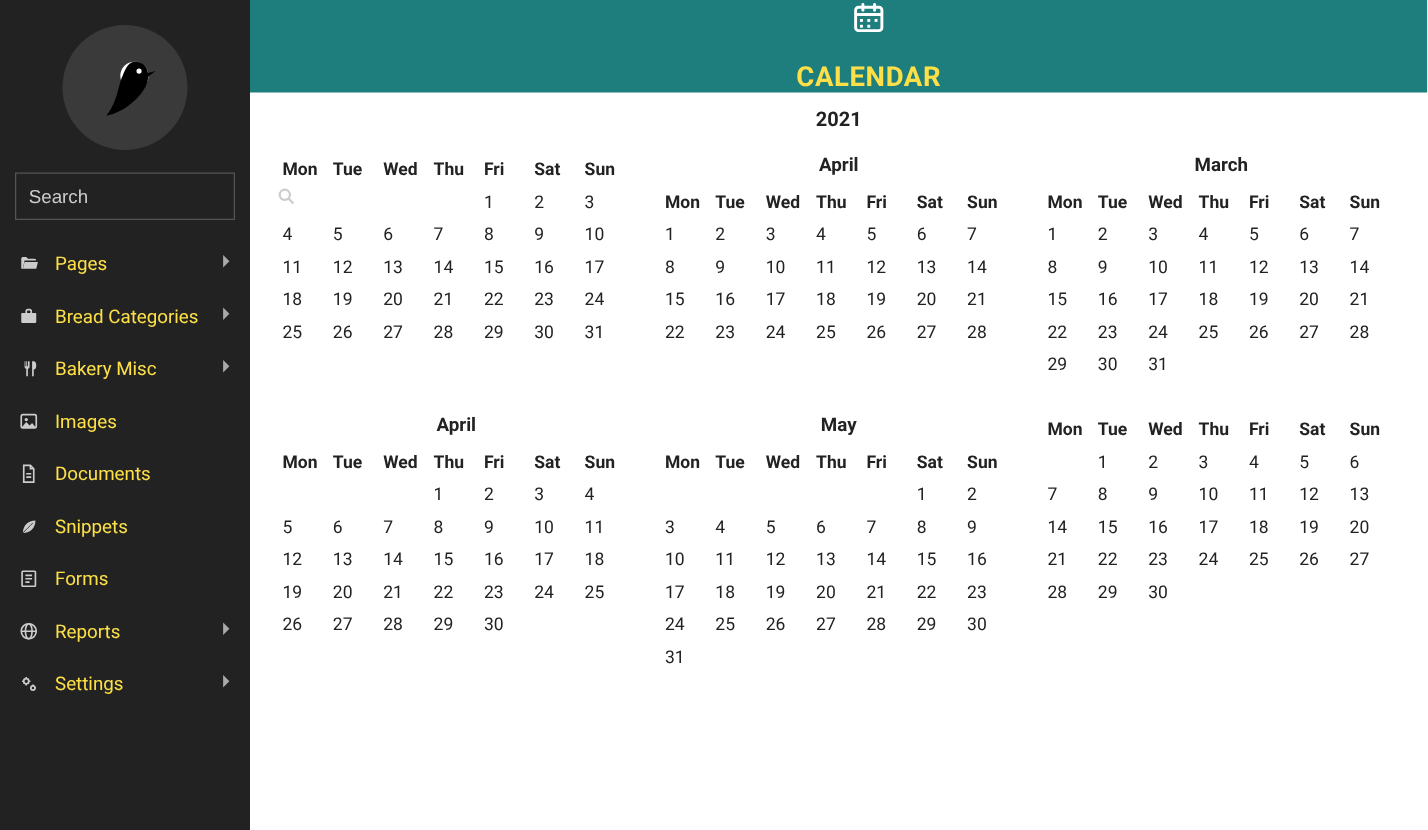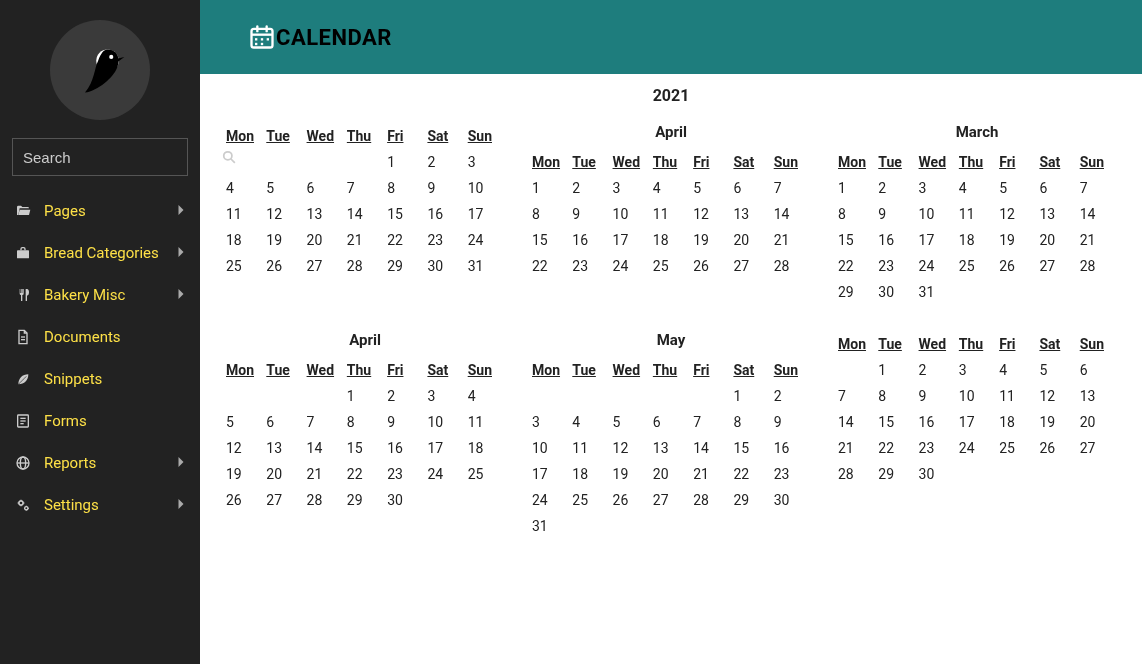--- a/index.html
+++ b/index.html
@@ -89,26 +89,28 @@
   }
   
   .main {
     flex: 1;
     display: flex;
     flex-direction: column;
     overflow: hidden;
   }
   .header {
     background: #1e7d7d;
-    color: #000000;
+    color: #fde047;
     height: 74px;
     display: flex;
     align-items: center;
     padding-left: 48px;
+    gap: 22px;
     flex-shrink: 0;
+    flex-direction: column;
   }
   .header .hicon { display: flex; align-items: center; }
   .header h1 {
     font-size: 22px;
     font-weight: 700;
     letter-spacing: 0.5px;
   }
   .content {
     flex: 1;
     overflow-y: auto;
@@ -139,21 +141,20 @@
     table-layout: fixed;
   }
   .cal th, .cal td {
     text-align: left;
     padding: 5px 2px;
     font-size: 14px;
     font-weight: 400;
   }
   .cal th {
     font-weight: 700;
-    text-decoration: underline;
   }
   .cal td.empty { }
 </style>
 </head>
 <body>
 
 <aside class="sidebar">
   <div class="logo-wrap">
     <div class="logo-circle">
       <svg viewBox="0 0 64 64">
@@ -207,20 +208,30 @@
           </svg>
         </span>
         <span class="label">Bakery Misc</span>
         <span class="chev"><svg width="9" height="12" viewBox="0 0 8 12" fill="currentColor">
             <path d="M1 1l5 5-5 5z"></path>
           </svg></span>
       </li>
       <li class="nav-item">
         <span class="icon">
           <svg width="16" height="16" viewBox="0 0 24 24" fill="currentColor">
+            <rect x="3" y="4" width="18" height="16" rx="2" fill="none" stroke="currentColor" stroke-width="2"></rect>
+            <circle cx="9" cy="10" r="2"></circle>
+            <path d="M4 19l5-6 4 4 3-3 4 5z"></path>
+          </svg>
+        </span>
+        <span class="label">Images</span>
+      </li>
+      <li class="nav-item">
+        <span class="icon">
+          <svg width="16" height="16" viewBox="0 0 24 24" fill="currentColor">
             <path d="M6 2h8l4 4v16H6V2z" fill="none" stroke="currentColor" stroke-width="2"></path>
             <path d="M14 2v4h4" fill="none" stroke="currentColor" stroke-width="2"></path>
             <line x1="9" y1="12" x2="15" y2="12" stroke="currentColor" stroke-width="2"></line>
             <line x1="9" y1="16" x2="15" y2="16" stroke="currentColor" stroke-width="2"></line>
           </svg>
         </span>
         <span class="label">Documents</span>
       </li>
       <li class="nav-item">
         <span class="icon">

